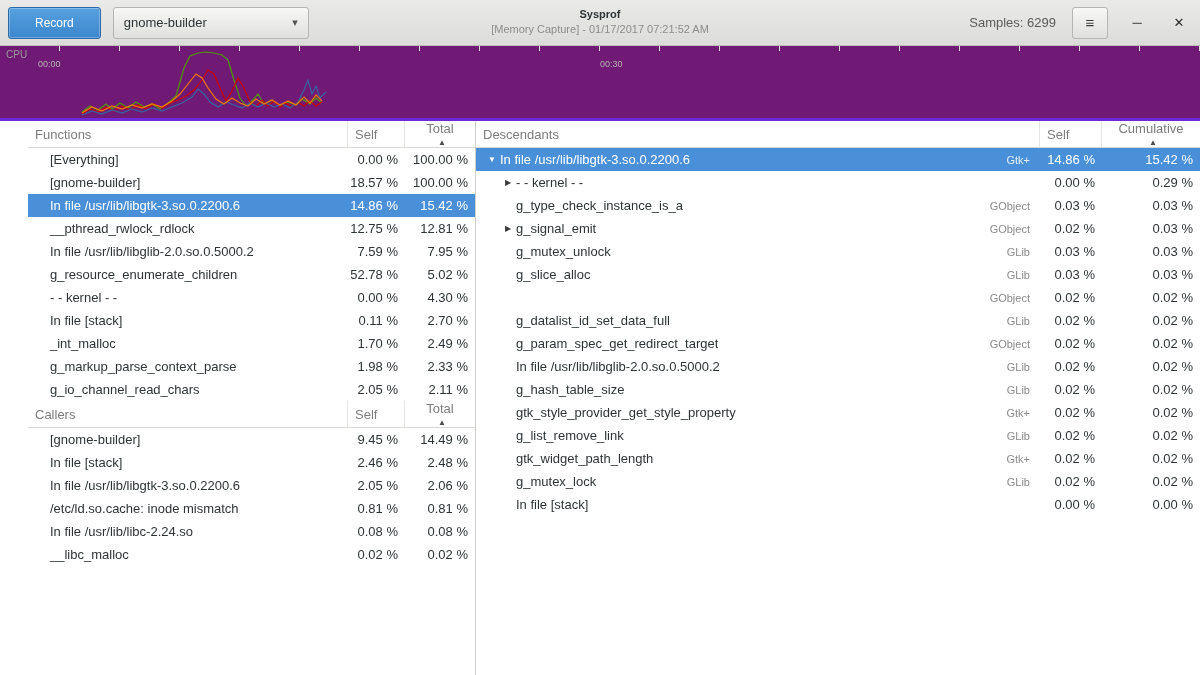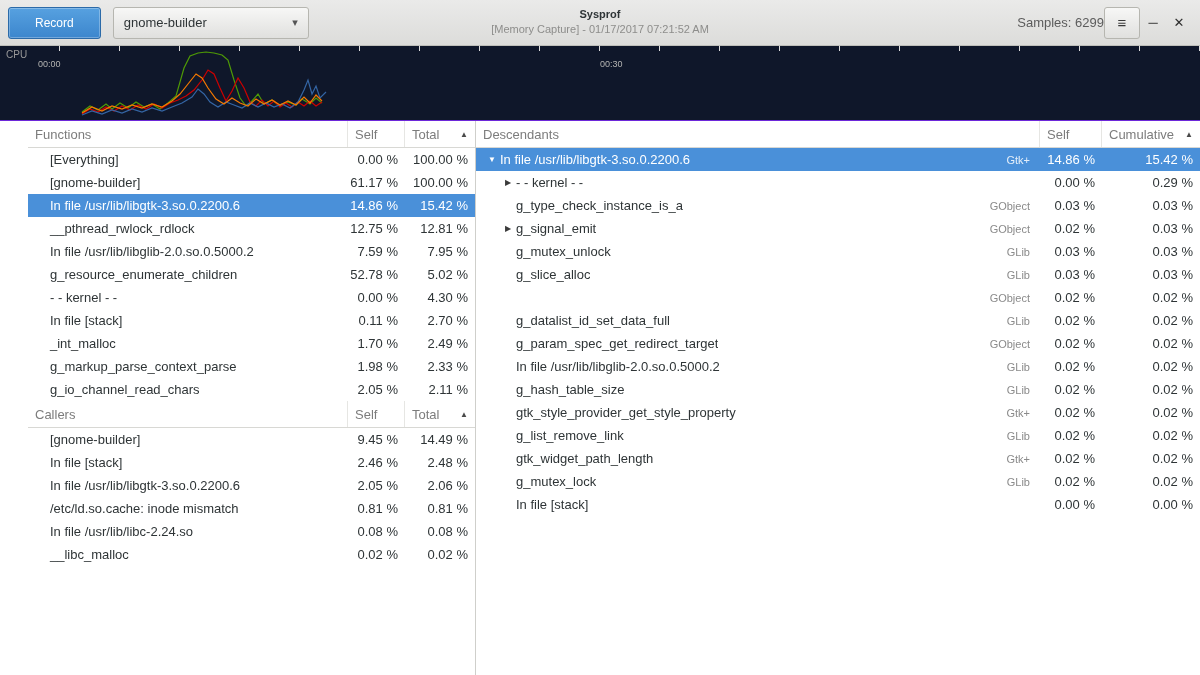--- a/index.html
+++ b/index.html
@@ -25,49 +25,49 @@
     background:linear-gradient(to bottom,#f7f7f6,#e0e0de);
     border:1px solid #b6b6b0; border-radius:3px; cursor:pointer;
     display:flex; align-items:center; justify-content:space-between;
     font-family:"Liberation Sans", sans-serif;
     gap:20px;
   }
   .combo-arrow { font-size:11px; color:#555; }
   .title-block { position:absolute; left:0; right:0; top:6px; text-align:center; pointer-events:none; }
   .title { font-size:11px; font-weight:bold; color:#2e3436; line-height:16px; }
   .subtitle { font-size:11px; color:#8d8d8b; line-height:14px; }
-  .header-right { margin-left:auto; display:flex; align-items:center; gap:0; z-index:2; }
+  .header-right { margin-left:auto; display:flex; align-items:center; gap:16px; z-index:2; }
   .samples { font-size:13px; color:#5c5c5c; }
   .menu-btn {
     width:36px; height:32px; font-size:15px; color:#3a3a3a; cursor:pointer;
     background:linear-gradient(to bottom,#f7f7f6,#e0e0de);
     border:1px solid #b6b6b0; border-radius:3px;
   }
   .win-btn { width:26px; height:26px; border:none; background:transparent; font-size:13px; color:#2f2f2f; cursor:pointer; }
 
   
-  .cpu-area { height:75px; flex:0 0 75px; position:relative; background:#0f172a; border-bottom:1px solid #6d28d9; }
+  .cpu-area { height:75px; flex:0 0 75px; position:relative; background:#701a75; border-bottom:3px solid #6d28d9; }
   .cpu-ruler { position:absolute; top:0; left:0; right:0; height:5px;
     background:repeating-linear-gradient(to right, transparent 0 59px, #dedede 59px 60px); }
   .cpu-label { position:absolute; top:3px; left:6px; font-size:10px; color:#9a9a9a; }
   .time-label { position:absolute; top:13px; font-size:9px; color:#b4b4b2; }
   .time-label.t0 { left:2px;margin-left:36px; }
   .time-label.t30 { left:600px; }
   .cpu-svg { position:absolute; top:0; left:0; width:1200px; height:75px; }
 
   
   .main { flex:1; display:flex; min-height:0; }
   .left-pane { width:448px; flex:0 0 448px; border-right:1px solid #cfcfcb; background:#fff;margin-left:28px; }
   .right-pane { flex:1; background:#fff; min-width:0; }
 
   .thead { display:flex; height:27px; background:#fff; border-bottom:1px solid #d8d8d4; color:#7c7c7c; font-size:13px; }
   .th { display:flex; align-items:center; padding:0 7px; border-right:1px solid #e6e6e3; overflow:hidden; white-space:nowrap; }
   .th.name { flex:1; }
   .th.sortable { justify-content:space-between; }
-  .th:last-child { border-right:none; }
+  .th:last-child { border-right:none;flex-direction:column; }
   .sort-arrow { font-size:8px; color:#4a4a4a; margin-left:4px; }
 
   .col-self-l { width:57px; flex:0 0 57px; }
   .col-total-l { width:70px; flex:0 0 70px; }
   .col-self-r { width:62px; flex:0 0 62px; }
   .col-cum-r { width:98px; flex:0 0 98px; }
 
   .trow { display:flex; height:23px; align-items:center; font-size:13px; color:#2e3436; cursor:default; }
   .trow.selected { background:#4a90d9; color:#fff; }
   .cell { overflow:hidden; white-space:nowrap; }
@@ -131,21 +131,21 @@
           </div>
         </div>
         <div id="functions-body">
             <div class="trow">
               <span class="cell name">[Everything]</span>
               <span class="cell num col-self-l">0.00 %</span>
               <span class="cell num col-total-l">100.00 %</span>
             </div>
             <div class="trow">
               <span class="cell name">[gnome-builder]</span>
-              <span class="cell num col-self-l">61.17 %</span>
+              <span class="cell num col-self-l">18.57 %</span>
               <span class="cell num col-total-l">100.00 %</span>
             </div>
             <div class="trow selected">
               <span class="cell name">In file /usr/lib/libgtk-3.so.0.2200.6</span>
               <span class="cell num col-self-l">14.86 %</span>
               <span class="cell num col-total-l">15.42 %</span>
             </div>
             <div class="trow">
               <span class="cell name">__pthread_rwlock_rdlock</span>
               <span class="cell num col-self-l">12.75 %</span>

